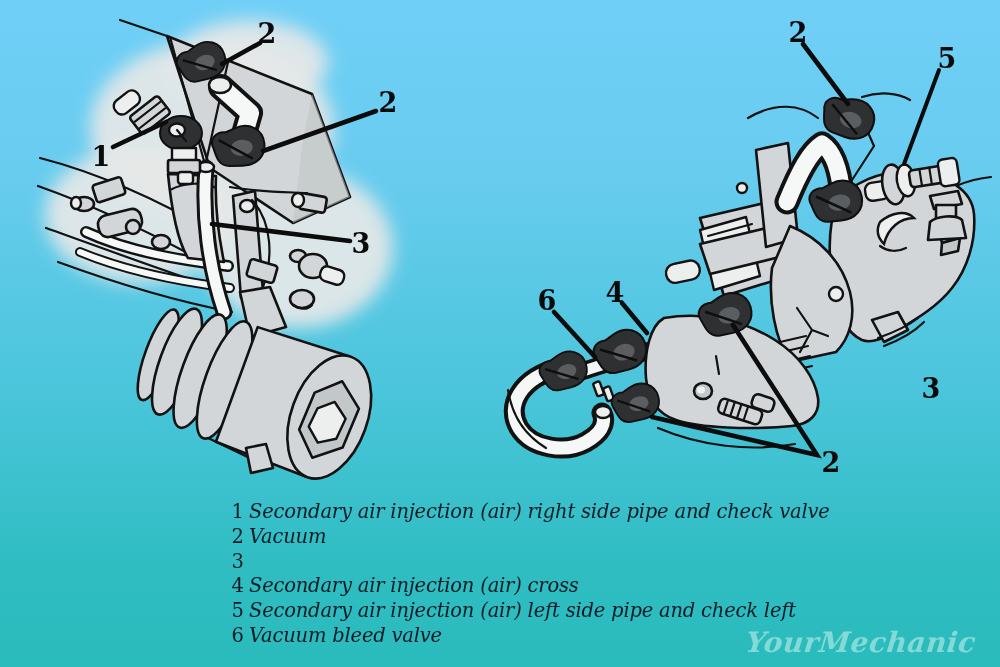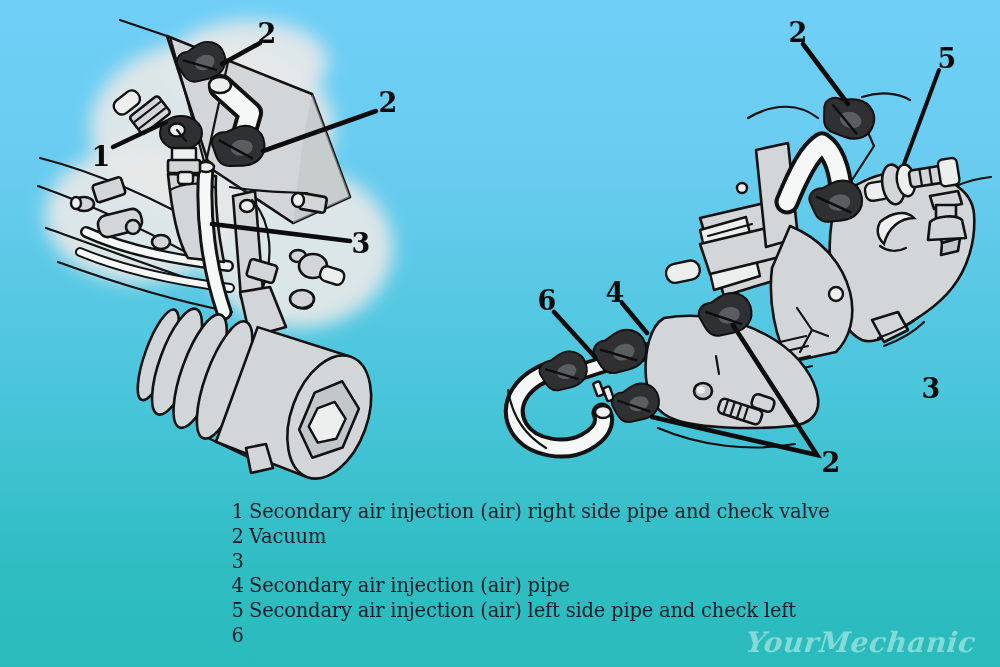--- a/index.html
+++ b/index.html
@@ -28,21 +28,21 @@
   .callout{font-family:"DejaVu Serif",serif;font-weight:bold;font-size:27px;fill:#0a0a0a;}
   .cloud{fill:#E6E8E8;opacity:.92;}
 
   
   .legend{
     position:absolute;left:226px;top:500px;
     color:#0D1C26;font-size:19.5px;letter-spacing:-.2px;
   }
   .legend-row{display:flex;line-height:24.8px;}
   .legend-num{width:23px;text-align:center;flex:0 0 23px;}
-  .legend-label{white-space:nowrap;}
+  .legend-label{white-space:nowrap;font-style:italic;}
 
   
   .watermark{
     position:absolute;right:24px;bottom:8px;
     font-family:"DejaVu Serif",serif;font-style:italic;font-weight:bold;
     font-size:28px;color:#83DAD6;letter-spacing:.5px;transform:skewX(-6deg);
   }
 </style>
 </head>
 <body>
@@ -296,26 +296,27 @@
     </div>
     <div class="legend-row">
       <span class="legend-num">2</span>
       <span class="legend-label">Vacuum</span>
     </div>
     <div class="legend-row">
       <span class="legend-num">3</span>
     </div>
     <div class="legend-row">
       <span class="legend-num">4</span>
-      <span class="legend-label">Secondary air injection (air) pipe</span>
+      <span class="legend-label">Secondary air injection (air) cross</span>
     </div>
     <div class="legend-row">
       <span class="legend-num">5</span>
       <span class="legend-label">Secondary air injection (air) left side pipe and check left</span>
     </div>
     <div class="legend-row">
       <span class="legend-num">6</span>
+      <span class="legend-label">Vacuum bleed valve</span>
     </div>
   </div>
 
   <div class="watermark">YourMechanic</div>
 
 </div>
 
 </body></html>

